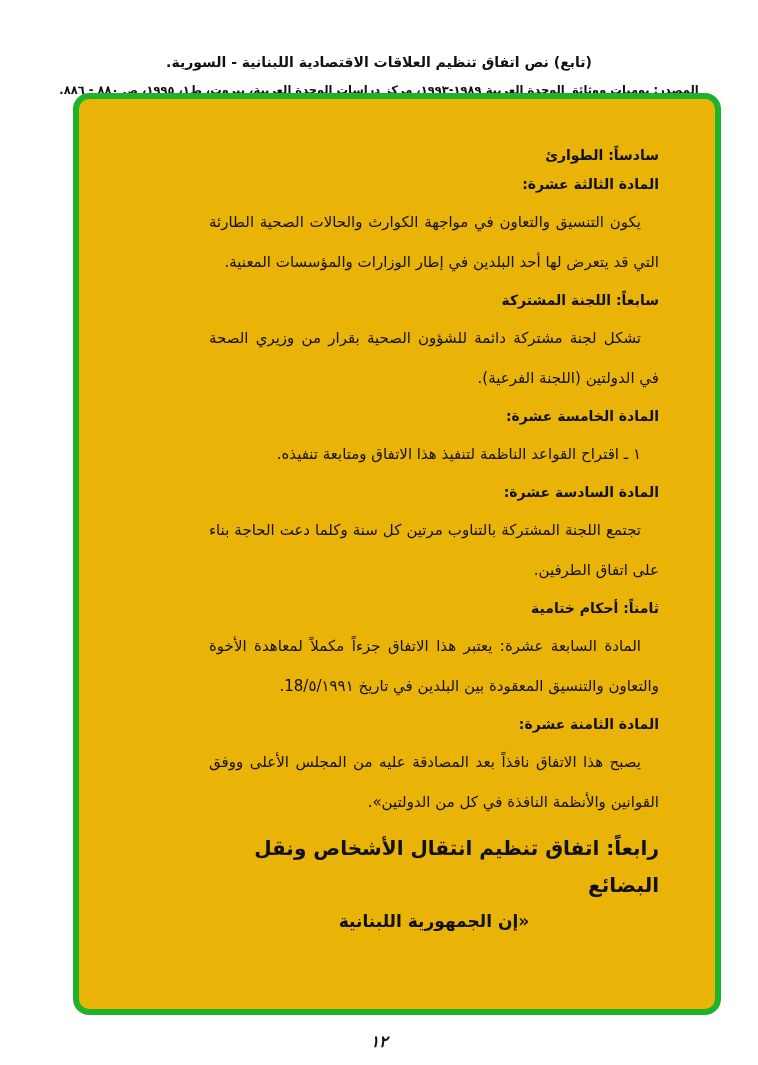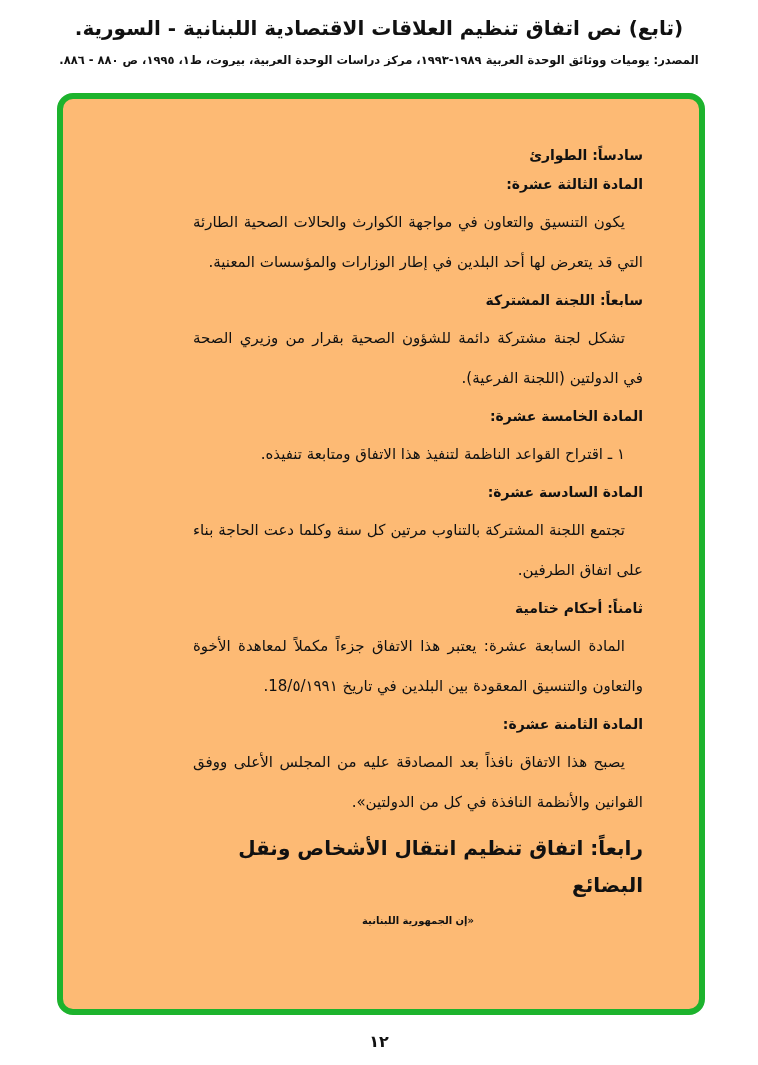--- a/index.html
+++ b/index.html
@@ -16,40 +16,41 @@
     overflow: hidden;
     color: #111111;
   }
   
   .page-header {
     direction: rtl;
     text-align: center;
     padding-top: 16px;
   }
   .header-title {
-    font-size: 20px;
+    font-size: 14px;
     font-weight: bold;
     letter-spacing: 0;
+    margin-top: 38px;
   }
   .header-source {
     font-size: 11.5px;
     font-weight: bold;
     margin-top: 13px;
   }
   
   .document-frame {
     position: absolute;
-    left: 57px;
+    left: 73px;
     top: 93px;
     width: 648px;
     height: 922px;
     box-sizing: border-box;
     border: 6px solid #14b8a6;
     border-radius: 16px;
-    background: #fdba74;
+    background: #eab308;
   }
   .frame-content {
     direction: rtl;
     box-sizing: border-box;
     padding: 38px 56px 0 130px;
   }
   .section-heading {
     font-size: 14px;
     font-weight: bold;
     line-height: 22px;
@@ -63,36 +64,37 @@
     text-indent: 18px;
   }
   .chapter-title {
     font-size: 20px;
     font-weight: bold;
     line-height: 37px;
     text-align: right;
     margin: 8px 0 2px 0;
   }
   .opening-line {
-    font-size: 10px;
+    font-size: 17px;
     font-weight: bold;
     line-height: 22px;
     text-align: center;
     margin: 6px 0;
   }
   
   .page-number {
     position: absolute;
     left: 0;
     bottom: 14px;
     width: 100%;
     text-align: center;
     font-size: 16px;
     font-weight: bold;
     direction: rtl;
+    font-style: italic;
   }
 </style>
 </head>
 <body>
 
 <div class="page">
 
   <div class="page-header">
     <div class="header-title">(تابع) نص اتفاق تنظيم العلاقات الاقتصادية اللبنانية - السورية.</div>
     <div class="header-source">المصدر: يوميات ووثائق الوحدة العربية ١٩٨٩-١٩٩٣، مركز دراسات الوحدة العربية، بيروت، ط١، ١٩٩٥، ص ٨٨٠ - ٨٨٦.</div>

